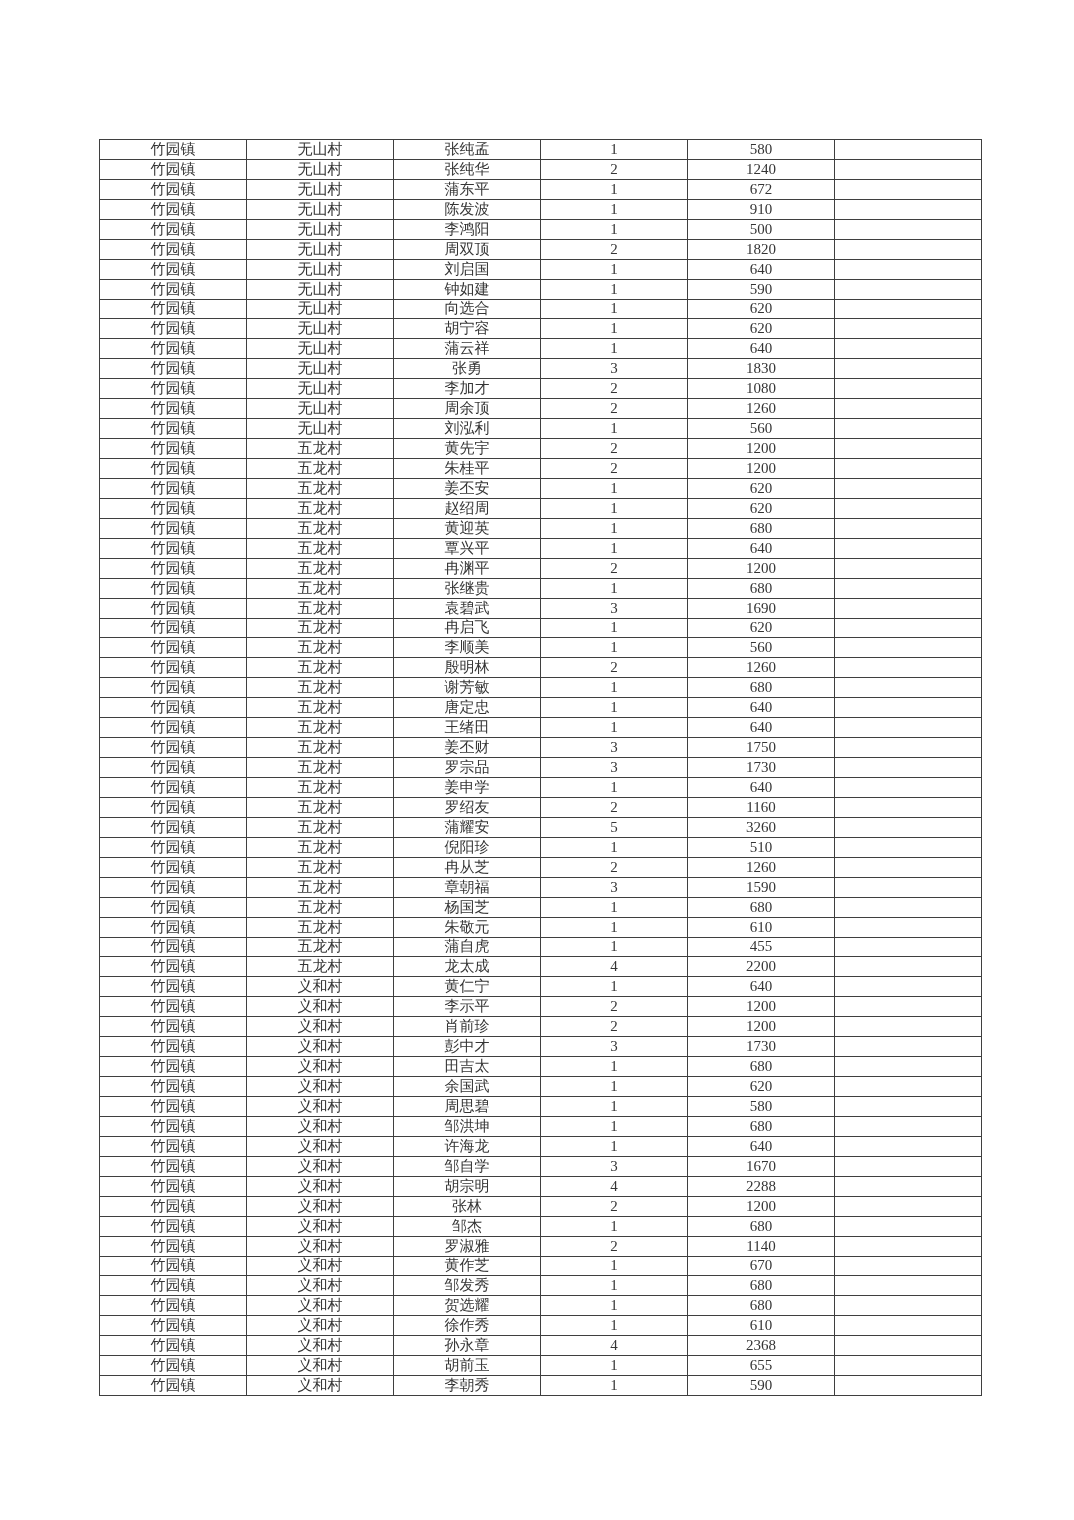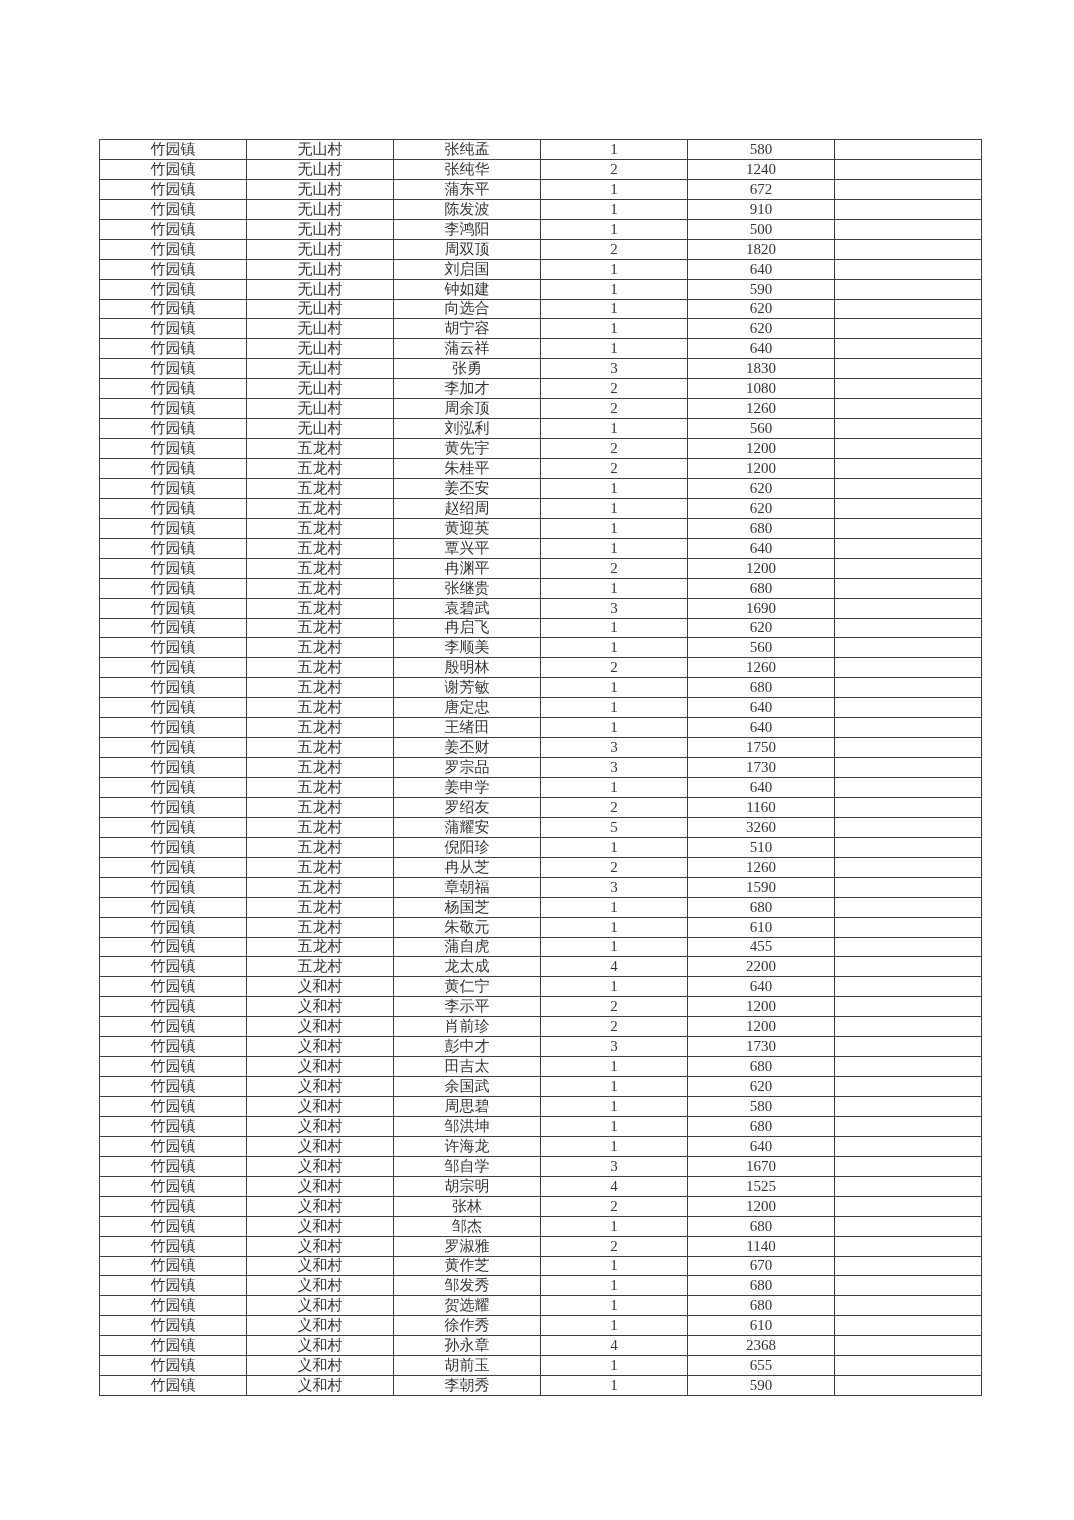--- a/index.html
+++ b/index.html
@@ -467,21 +467,21 @@
     <td>邹自学</td>
     <td>3</td>
     <td>1670</td>
     <td></td>
   </tr>
         <tr>
     <td>竹园镇</td>
     <td>义和村</td>
     <td>胡宗明</td>
     <td>4</td>
-    <td>1525</td>
+    <td>2288</td>
     <td></td>
   </tr>
         <tr>
     <td>竹园镇</td>
     <td>义和村</td>
     <td>张林</td>
     <td>2</td>
     <td>1200</td>
     <td></td>
   </tr>

